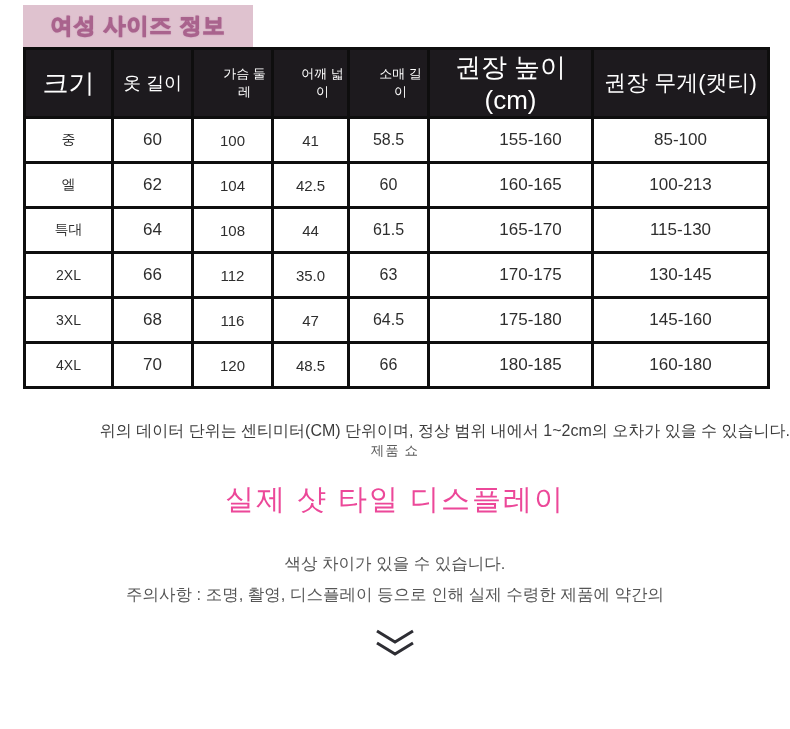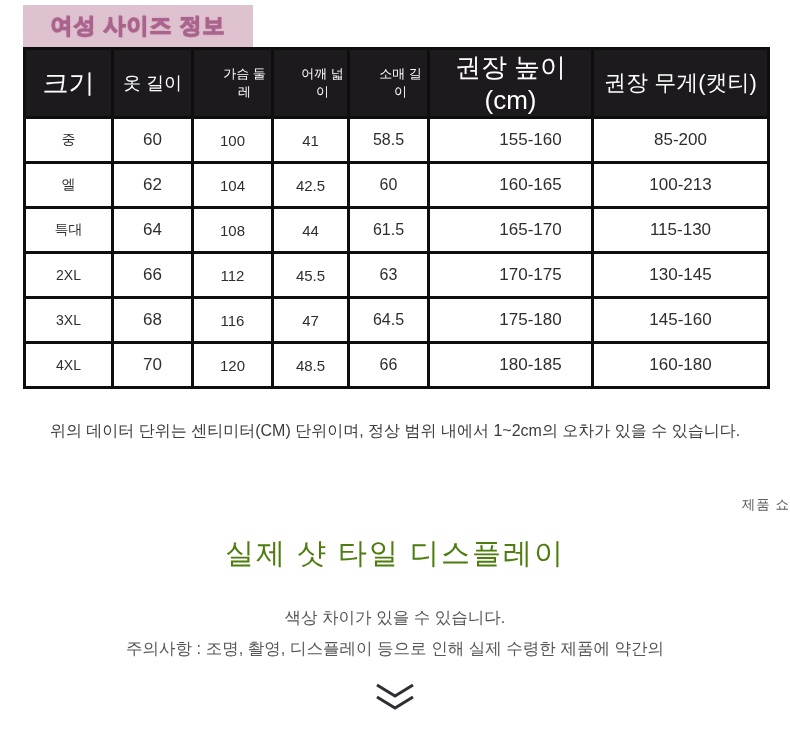--- a/index.html
+++ b/index.html
@@ -57,36 +57,35 @@
   .h-sm { font-size: 13px; padding-left: 24px; }
   .c0 { font-size: 14px; }
   .c1 { font-size: 17px; }
   .c2 { font-size: 15px; }
   .c3 { font-size: 15px; }
   .c4 { font-size: 16px; }
   .c5 { font-size: 17px; padding-left: 40px; }
   .c6 { font-size: 17px; }
   .unit-note {
     margin-top: 32px;
-    text-align: center;
+    text-align: right;
     font-size: 16px;
     color: #3c3c3c;
   }
   .eyebrow {
-    margin-top: 54px;
-    text-align: right;
+    text-align: center;
     font-size: 13.5px;
     color: #5c5c5c;
     letter-spacing: 1px;
   }
   .show-title {
     margin-top: 20px;
     text-align: center;
     font-size: 29px;
-    color: #4d7c0f;
+    color: #ec4899;
     letter-spacing: 2px;
   }
   .caution {
     margin-top: 28px;
     text-align: center;
     font-size: 16.5px;
     color: #565656;
     line-height: 31px;
   }
   .scroll-down {
@@ -127,21 +126,21 @@
       </tr>
     </thead>
     <tbody>
       <tr>
         <td class="c0">중</td>
         <td class="c1">60</td>
         <td class="c2">100</td>
         <td class="c3">41</td>
         <td class="c4">58.5</td>
         <td class="c5">155-160</td>
-        <td class="c6">85-200</td>
+        <td class="c6">85-100</td>
       </tr>
       <tr>
         <td class="c0">엘</td>
         <td class="c1">62</td>
         <td class="c2">104</td>
         <td class="c3">42.5</td>
         <td class="c4">60</td>
         <td class="c5">160-165</td>
         <td class="c6">100-213</td>
       </tr>
@@ -151,21 +150,21 @@
         <td class="c2">108</td>
         <td class="c3">44</td>
         <td class="c4">61.5</td>
         <td class="c5">165-170</td>
         <td class="c6">115-130</td>
       </tr>
       <tr>
         <td class="c0">2XL</td>
         <td class="c1">66</td>
         <td class="c2">112</td>
-        <td class="c3">45.5</td>
+        <td class="c3">35.0</td>
         <td class="c4">63</td>
         <td class="c5">170-175</td>
         <td class="c6">130-145</td>
       </tr>
       <tr>
         <td class="c0">3XL</td>
         <td class="c1">68</td>
         <td class="c2">116</td>
         <td class="c3">47</td>
         <td class="c4">64.5</td>

